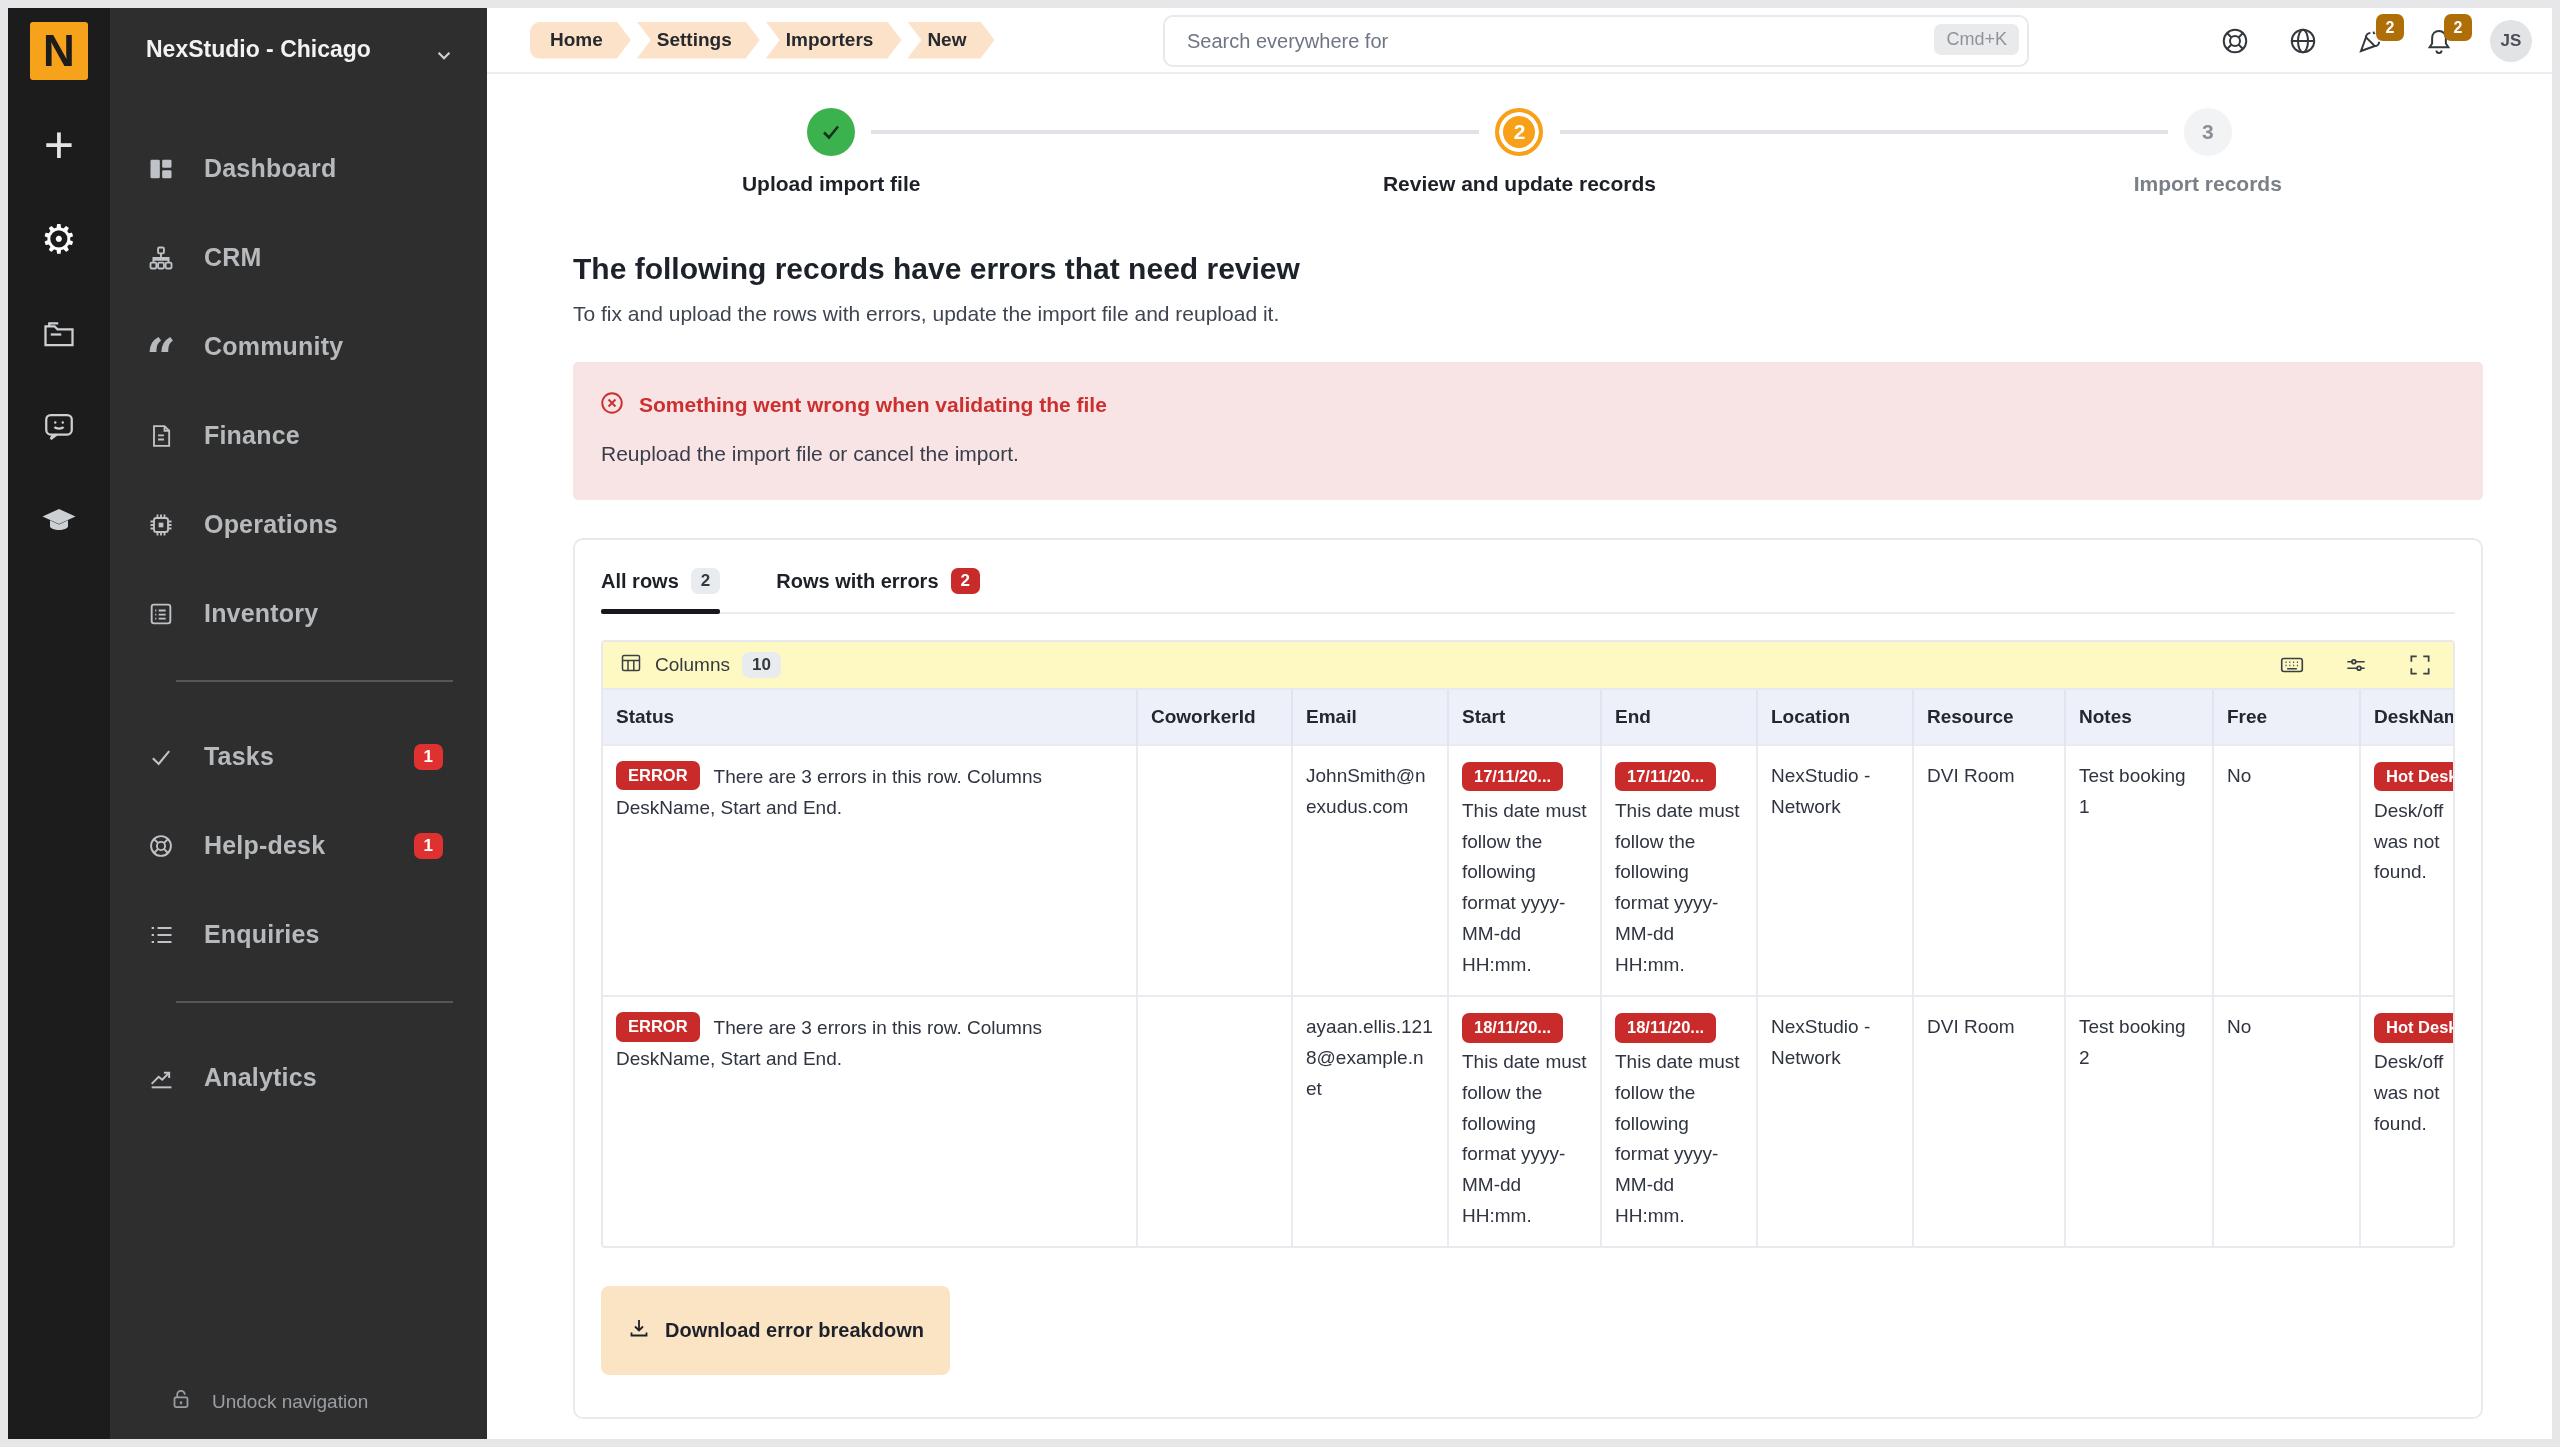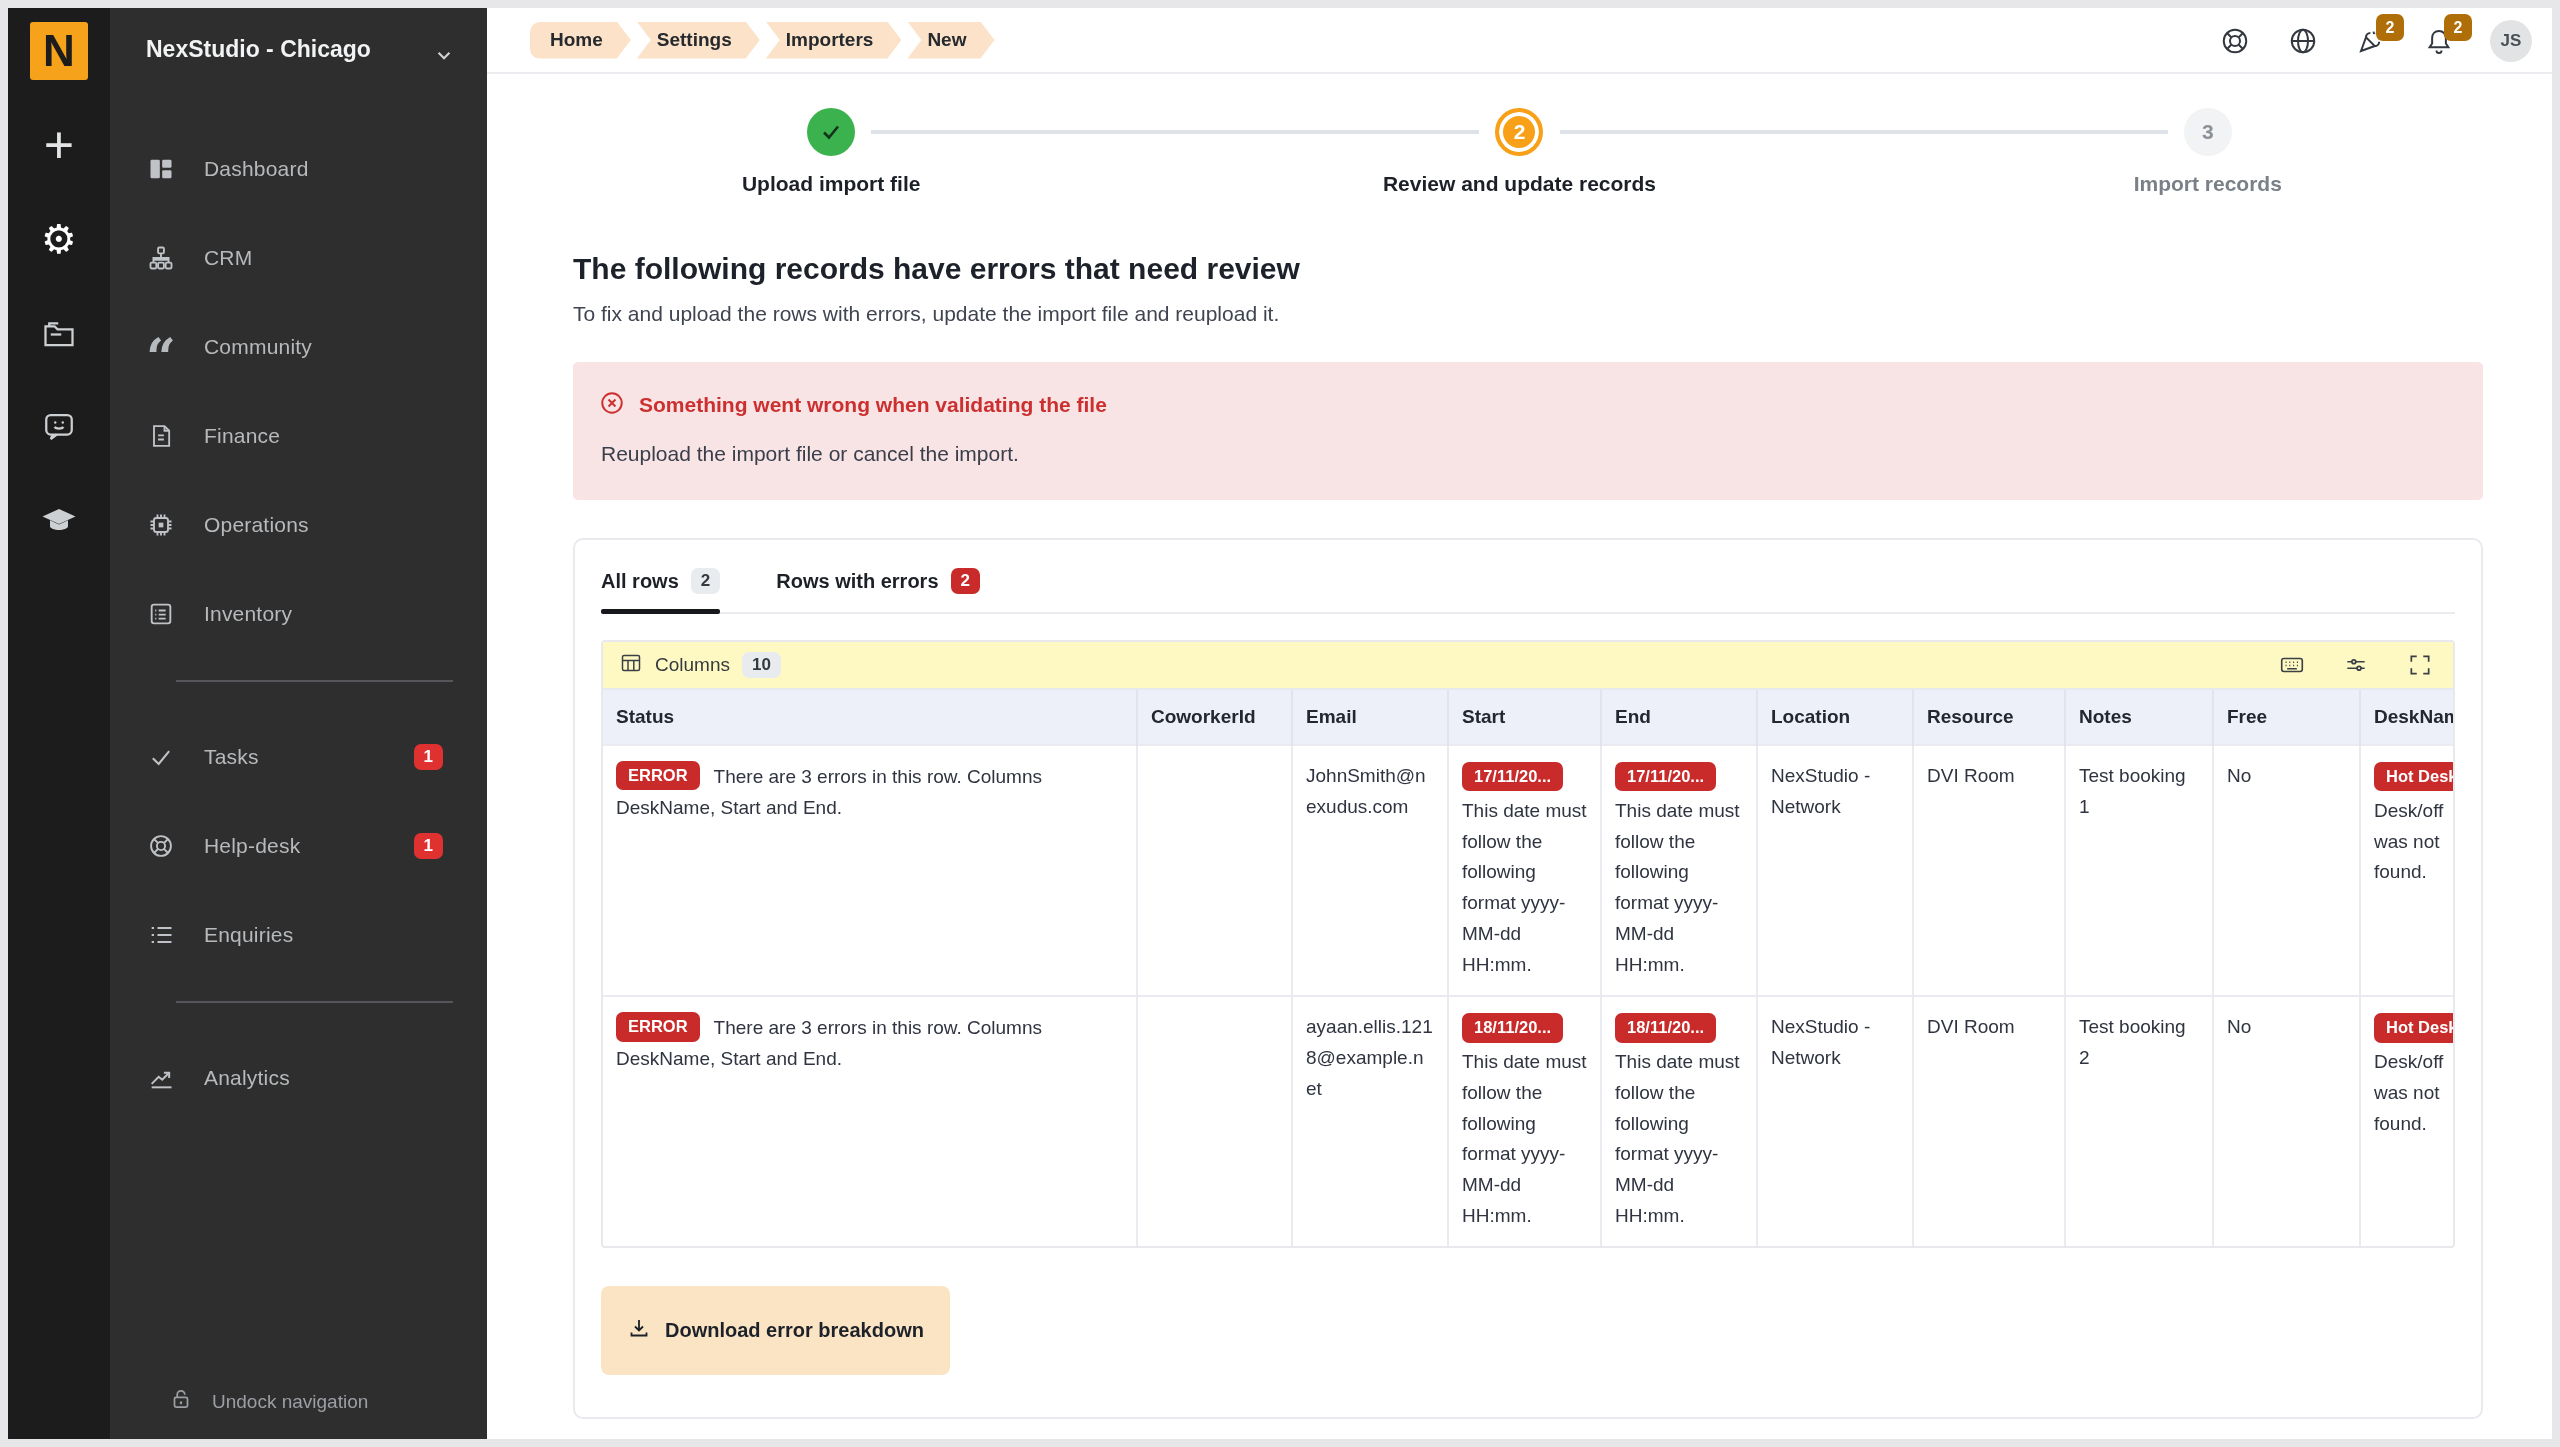--- a/index.html
+++ b/index.html
@@ -18,21 +18,21 @@
 
   
   .sidebar { width:377px; background:#2e2e2e; flex-shrink:0; padding:26px 30px 20px 36px; display:flex; flex-direction:column; position:relative; }
   .ws-row { display:flex; justify-content:space-between; align-items:flex-start; cursor:pointer; }
   .ws-name { color:#f2f3f4; font-size:23px; font-weight:700; line-height:1.35; width:230px; }
   .ws-chevron { margin-top:8px; }
   .nav { margin-top:52px; }
   .nav-item { display:flex; align-items:center; height:89px; color:#b7babd; cursor:pointer; }
   .nav-icon { width:30px; height:30px; margin-right:28px; display:flex; align-items:center; justify-content:center; flex-shrink:0; }
   .nav-icon svg { width:28px; height:28px; }
-  .nav-label { font-size:21px; font-weight:400; letter-spacing:.2px; flex:1; }
+  .nav-label { font-size:25px; font-weight:700; letter-spacing:.2px; flex:1; }
   .nav-badge { background:#e03131; color:#fff; font-size:17px; font-weight:700; border-radius:7px; padding:3px 10px; margin-right:14px; }
   .nav-divider { height:2px; background:#54565a; margin:22px 4px 30px 30px; }
   .quote-icon::before { content:"\201C"; font-family:"DejaVu Serif",serif; font-size:52px; line-height:16px; font-weight:700; color:#b7babd; display:block; margin-top:22px; }
   .undock { position:absolute; bottom:22px; left:58px; display:flex; align-items:center; gap:18px; color:#9b9fa4; font-size:19px; font-weight:500; cursor:pointer; }
 
   
   .main { flex:1; background:#ffffff; position:relative; overflow:hidden; }
 
   
   .topbar { height:66px; border-bottom:2px solid #ecedf0; position:relative; display:flex; align-items:center; }
@@ -269,20 +269,24 @@
   </div>
 
   <div class="main">
 
     <div class="topbar">
       <div class="crumbs">
         <div class="crumb">Home</div>
         <div class="crumb">Settings</div>
         <div class="crumb">Importers</div>
         <div class="crumb">New</div>
+      </div>
+      <div class="search-wrap">
+        <input class="search-input" type="text" placeholder="Search everywhere for" style="">
+        <span class="kbd-chip">Cmd+K</span>
       </div>
       <div class="top-actions">
         <div class="icon-btn">
           <svg viewBox="0 0 24 24" fill="none" stroke="#33383e" stroke-width="1.6">
               <circle cx="12" cy="12" r="9"></circle>
               <circle cx="12" cy="12" r="4"></circle>
               <path d="M5.6 5.6l3.6 3.6M18.4 5.6l-3.6 3.6M5.6 18.4l3.6-3.6M18.4 18.4l-3.6-3.6"></path>
             </svg>
         </div>
         <div class="icon-btn">

